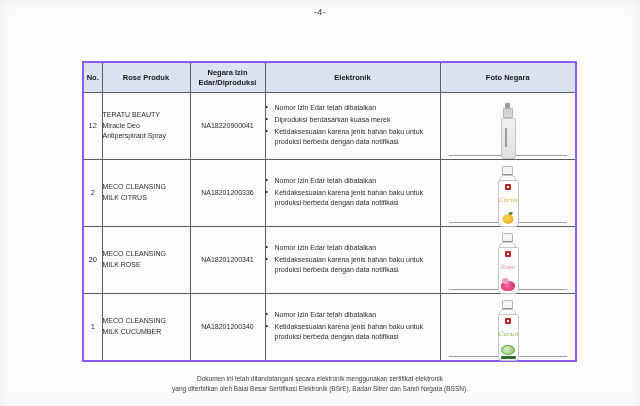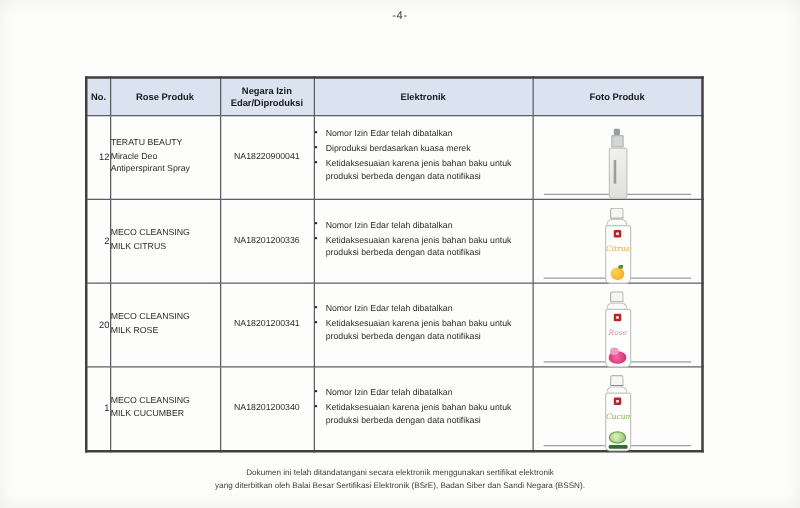--- a/index.html
+++ b/index.html
@@ -8,36 +8,36 @@
     background:#fdfdfc;
     font-family:"Liberation Sans","DejaVu Sans",sans-serif;
     color:#2b2b2b;
     box-shadow:inset 0 0 14px rgba(0,0,0,0.07);
   }
   .page-number{
     position:absolute;top:7px;left:0;width:100%;
     text-align:center;font-size:9px;color:#3a3a3a;letter-spacing:.5px;
   }
   table.recall{
-    position:absolute;left:68px;top:61px;width:493px;
+    position:absolute;left:82px;top:61px;width:493px;
     border-collapse:collapse;table-layout:fixed;
-    border:2px solid #404040;
+    border:2px solid #8b5cf6;
   }
   table.recall th, table.recall td{
     border:1px solid #5a5e63;
     vertical-align:middle;
     padding:0;
   }
   th{
     background:#dbe3f1;
     font-size:7.5px;font-weight:bold;color:#17181a;
     text-align:center;height:29px;line-height:1.25;
   }
   td{font-size:7px;line-height:1.4;}
-  td.c-no{text-align:right;font-size:7.5px;}
+  td.c-no{text-align:center;font-size:7.5px;}
   td.c-nama{padding:4px 5px;}
   td.c-nama div{margin:0 0 1px 0;}
   td.c-nomor{text-align:center;}
   td.c-ket{padding:5px 6px 5px 10px;}
   td.c-ket ul{list-style:none;margin:0;padding:0;}
   td.c-ket li{position:relative;padding-left:9px;margin-bottom:2px;}
   td.c-ket li::before{content:"\2022";position:absolute;left:0;top:-1px;color:#222;}
   td.c-foto{position:relative;height:66px;}
   .photo-strip{
     position:absolute;left:8px;right:8px;bottom:3px;height:1px;
@@ -92,21 +92,21 @@
   </colgroup>
   <thead>
     <tr>
       <th>No.</th>
       <th>Rose Produk</th>
       <th>
         <div>Negara Izin</div>
         <div>Edar/Diproduksi</div>
       </th>
       <th>Elektronik</th>
-      <th>Foto Produk</th>
+      <th>Foto Negara</th>
     </tr>
   </thead>
   <tbody>
 
     <tr style="height:66px">
       <td class="c-no">12</td>
       <td class="c-nama">
         <div>TERATU BEAUTY</div>
         <div>Miracle Deo</div>
         <div>Antiperspirant Spray</div>

